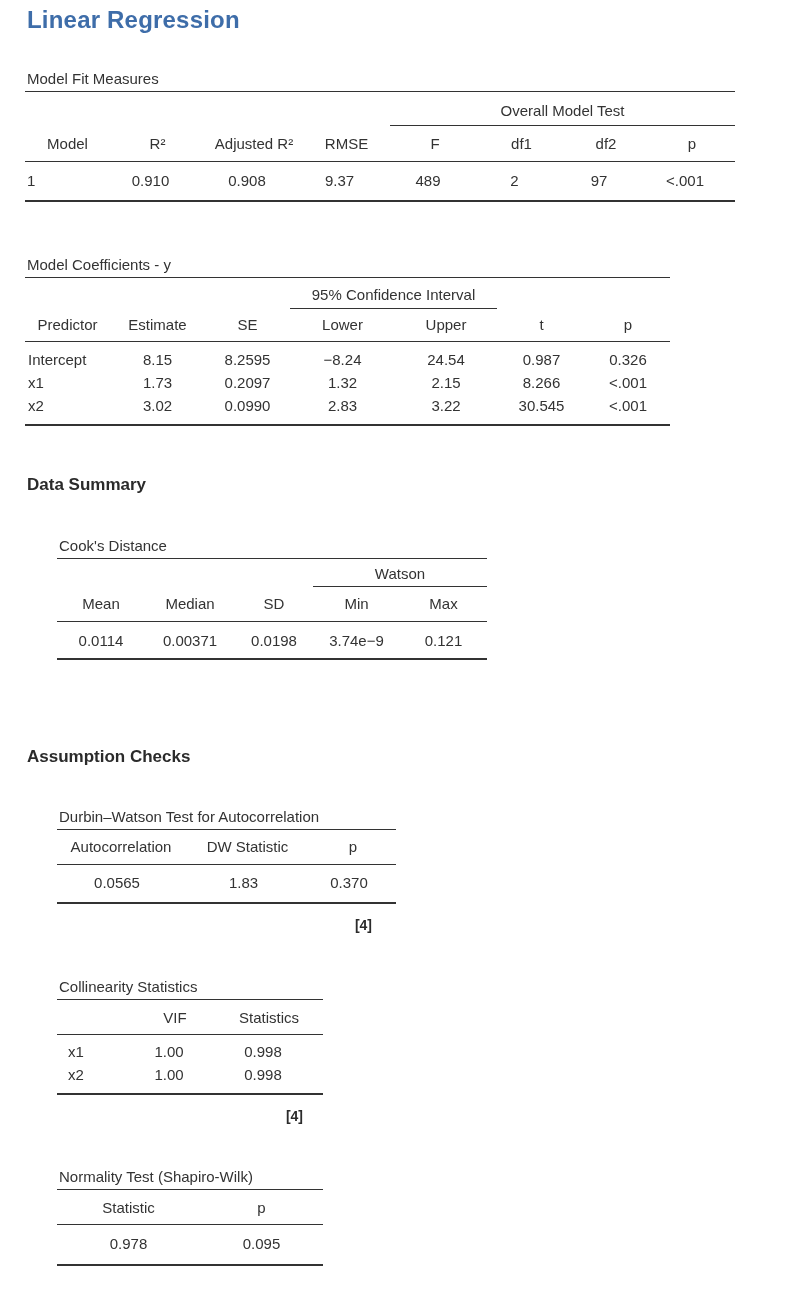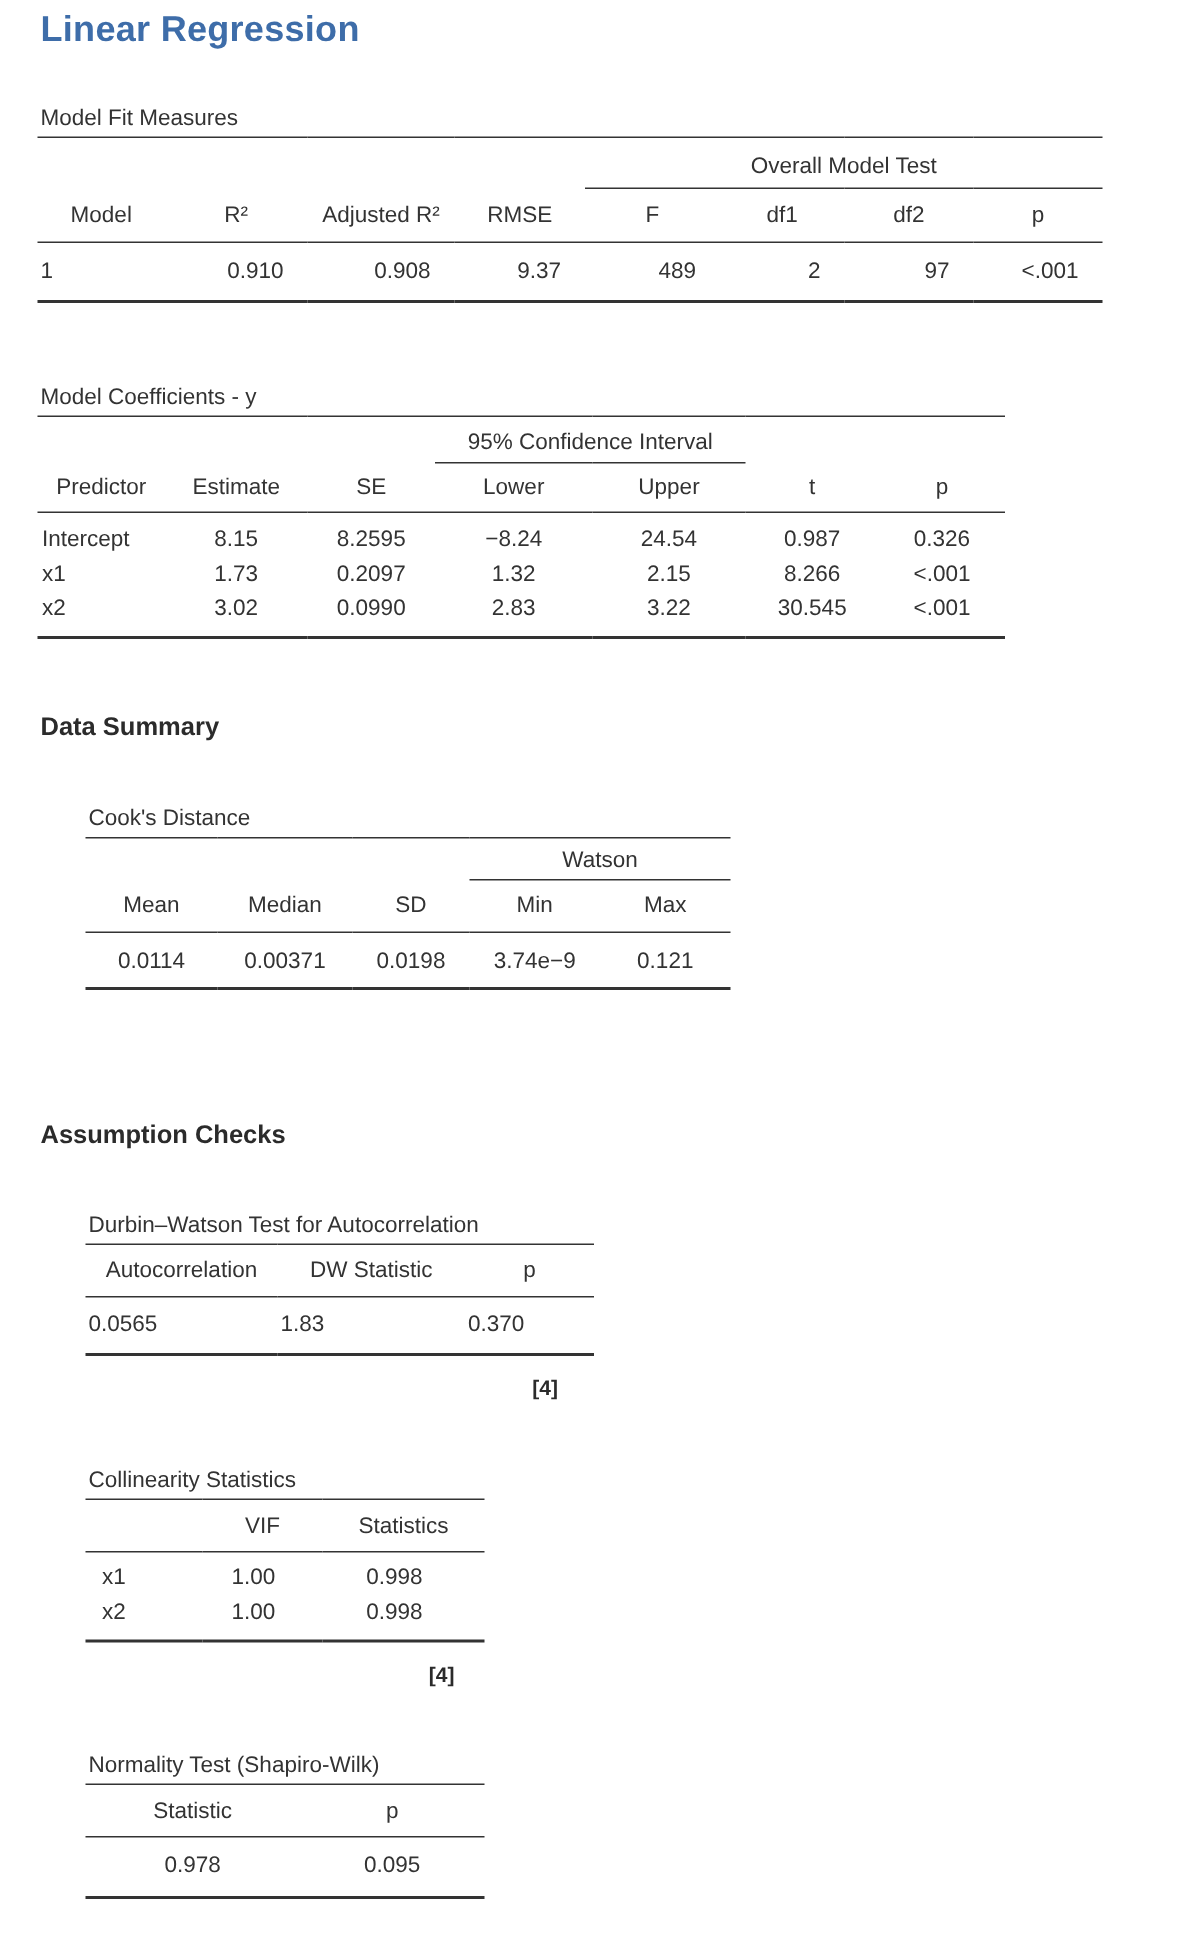--- a/index.html
+++ b/index.html
@@ -52,42 +52,42 @@
     text-align: center;
   }
   td { text-align: center; }
   td.txt { text-align: left; padding-left: 5px; }
 
   
   #t-modelfit { width: 710px; }
   #t-modelfit tr.spanrow > th { padding: 10px 0 6px; }
   #t-modelfit tr.hrow > th { padding: 9px 2px 9px; }
   #t-modelfit tbody td { padding: 10px 2px 11px; }
-  #t-modelfit td.num { text-align: right; padding-right: 16px; }
+  #t-modelfit td.num { text-align: center; padding-right: 16px; }
 
   
   #t-coef { width: 645px; }
   #t-coef tr.spanrow > th { padding: 8px 0 5px; }
   #t-coef tr.hrow > th { padding: 7px 2px 8px; }
   #t-coef tbody tr td { padding: 3px 2px; }
   #t-coef tbody tr:first-child td { padding-top: 9px; }
   #t-coef tbody tr:last-child td { padding-bottom: 10px; }
   #t-coef td.txt { padding-left: 3px; }
 
   
   #t-cooks { width: 430px; }
   #t-cooks tr.spanrow > th { padding: 6px 0 4px; }
   #t-cooks tr.hrow > th { padding: 8px 2px 9px; }
   #t-cooks tbody td { padding: 10px 2px 9px; }
 
   
   #t-dw { width: 339px; }
   #t-dw tr.hrow > th { padding: 8px 2px 9px; }
   #t-dw tbody td { padding: 9px 2px 11px; }
-  #t-dw td.num { text-align: left; padding-right: 10px; }
+  #t-dw td.num { text-align: center; padding-right: 10px; }
 
   
   #t-coll { width: 266px; }
   #t-coll tr.hrow > th { padding: 9px 2px 8px; }
   #t-coll tbody tr td { padding: 3px 2px; }
   #t-coll tbody tr:first-child td { padding-top: 8px; }
   #t-coll tbody tr:last-child td { padding-bottom: 10px; }
   #t-coll td.num { text-align: center; padding-right: 14px; }
   #t-coll td.txt { padding-left: 11px; }
 

